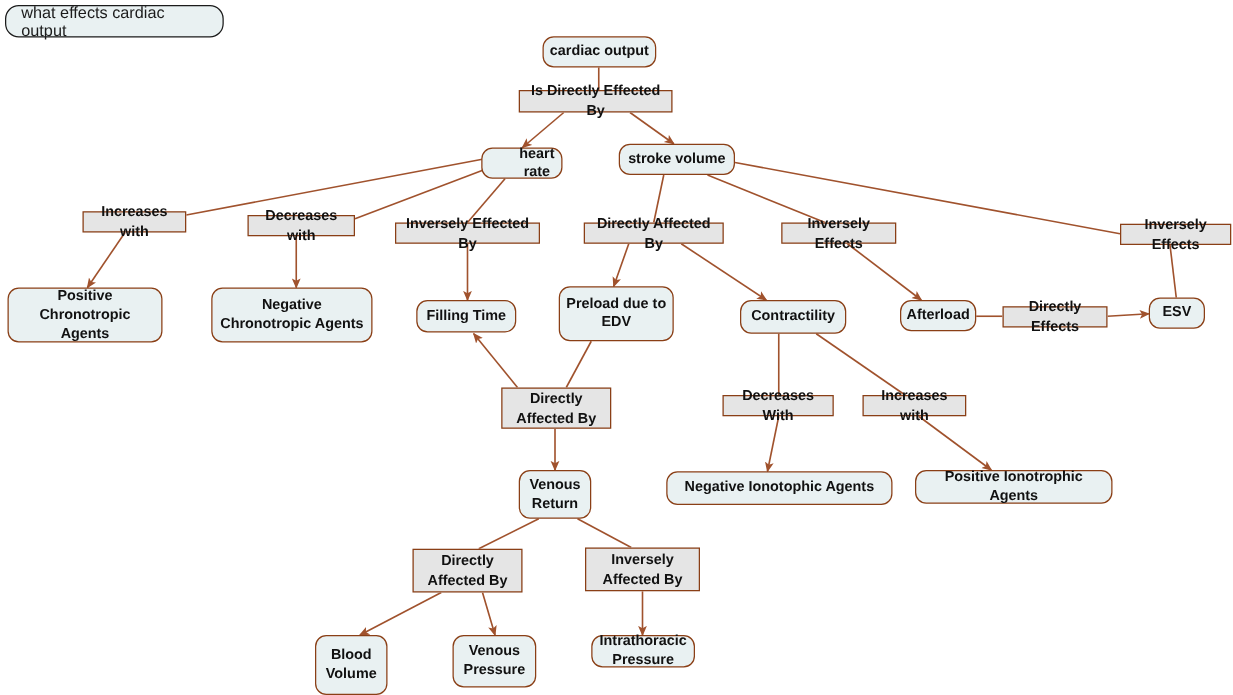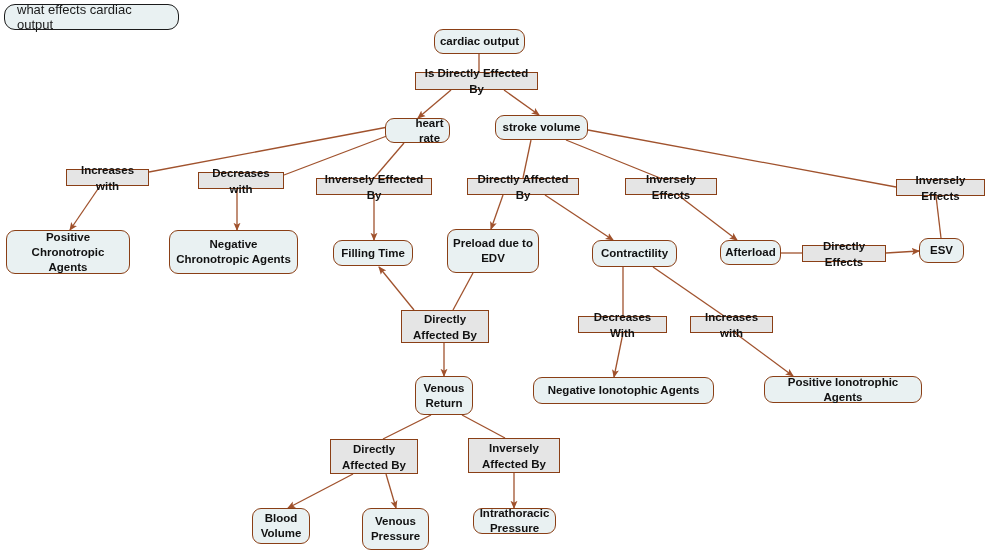--- a/index.html
+++ b/index.html
@@ -153,24 +153,24 @@
       </div>
       <div class="node" style="left: 919px; top: 238px; width: 45px; height: 25px;">
         <span>ESV</span>
       </div>
       <div class="node" style="left: 415px; top: 376px; width: 58px; height: 39px;">
         <span>Venous Return</span>
       </div>
       <div class="node" style="left: 533px; top: 377px; width: 181px; height: 27px;">
         <span>Negative Ionotophic Agents</span>
       </div>
-      <div class="node" style="left: 764px; top: 376px; width: 158px; height: 27px;">
+      <div class="node" style="left: 732px; top: 376px; width: 158px; height: 27px;">
         <span>Positive Ionotrophic Agents</span>
       </div>
-      <div class="node" style="left: 252px; top: 508px; width: 58px; height: 36px;">
+      <div class="node" style="left: 252px; top: 508px; width: 58px; height: 48px;">
         <span>Blood Volume</span>
       </div>
       <div class="node" style="left: 362px; top: 508px; width: 67px; height: 42px;">
         <span>Venous Pressure</span>
       </div>
       <div class="node" style="left: 473px; top: 508px; width: 83px; height: 26px;">
         <span>Intrathoracic Pressure</span>
       </div>
     </div>
   <div id="label-layer">

